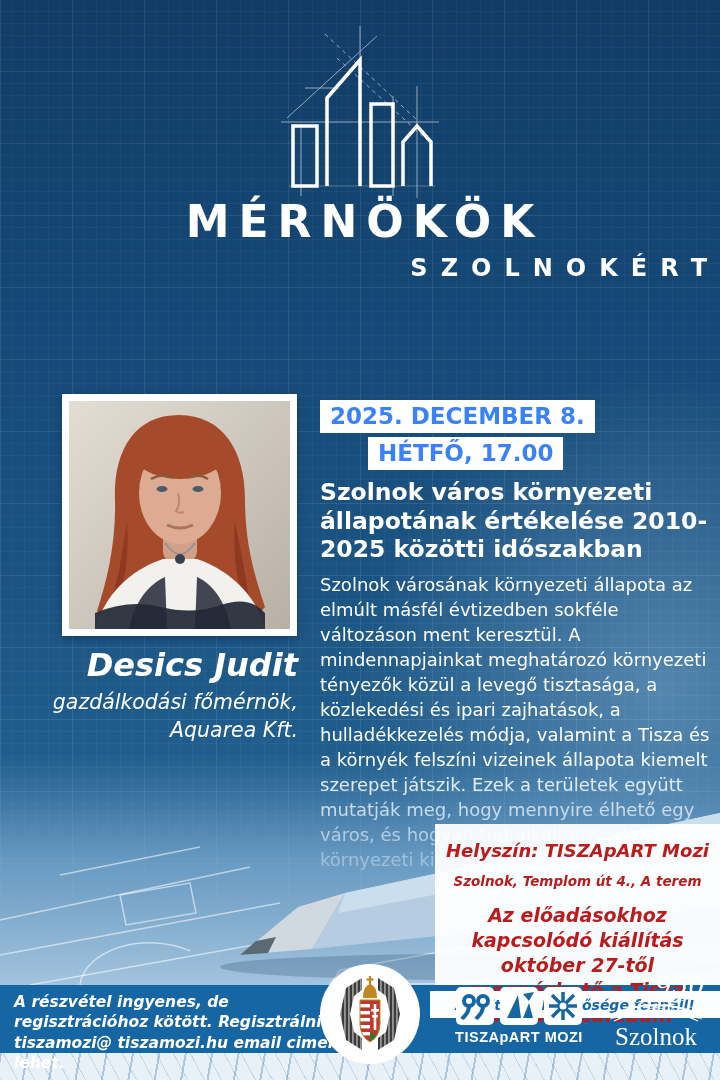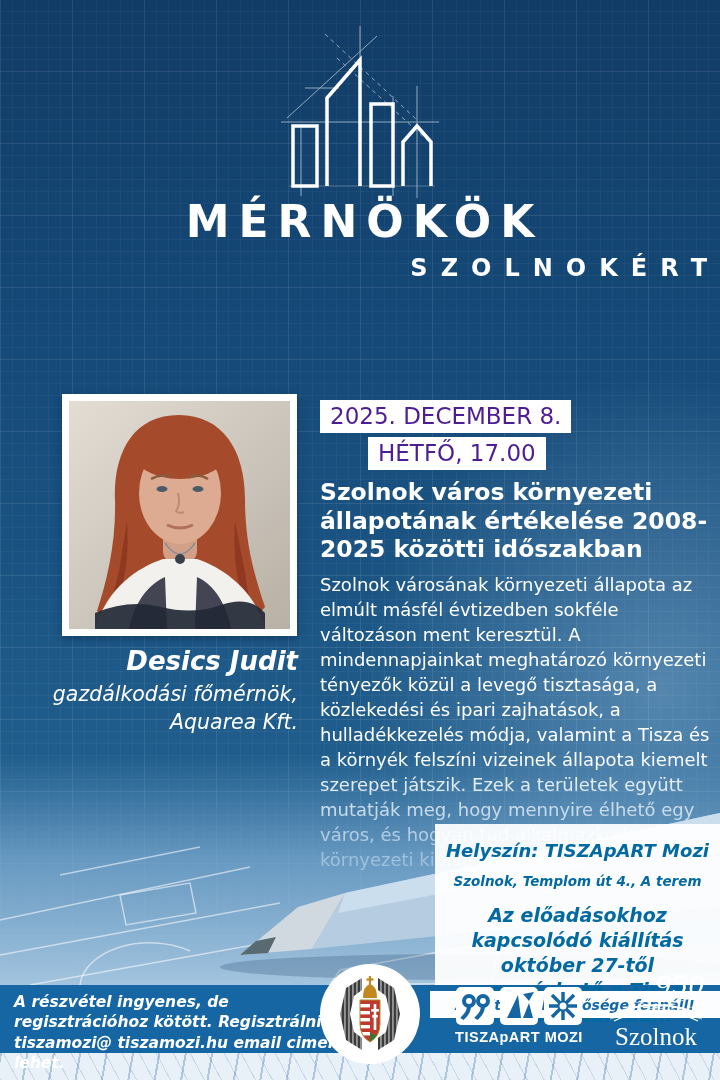--- a/index.html
+++ b/index.html
@@ -20,33 +20,33 @@
   .brand-title{left:0;top:196px;width:100%;text-align:center;font-size:44px;font-weight:bold;
     letter-spacing:9px;padding-left:9px;box-sizing:border-box;}
   .brand-sub{left:0;top:254px;width:100%;text-align:right;font-size:24px;font-weight:bold;
     letter-spacing:13px;padding-left:13px;box-sizing:border-box;}
   .series{left:0;top:302px;width:100%;text-align:center;font-style:italic;font-weight:bold;
     font-size:17px;line-height:1.5;}
   
   .photo-frame{left:62px;top:394px;width:221px;height:228px;background:#fff;padding:7px;
     box-shadow:0 3px 8px rgba(0,20,40,.35);}
   .speaker{left:10px;top:646px;width:288px;text-align:right;}
-  .speaker-name{font-size:26px;font-weight:bold;font-style:italic;}
+  .speaker-name{font-size:32px;font-weight:bold;font-style:italic;}
   .speaker-role{font-size:20.5px;font-style:italic;line-height:1.35;margin-top:5px;}
   
   .badge-row{left:320px;}
-  .badge{display:inline-block;background:#fff;color:#4c1d95;font-weight:normal;
+  .badge{display:inline-block;background:#fff;color:#3b82f6;font-weight:bold;
     font-size:23px;padding:3px 10px 4px;}
   .badge1{top:400px;}
   .badge2{top:437px;margin-left:48px;}
   .talk-title{left:320px;top:478px;width:397px;font-size:23.5px;font-weight:bold;line-height:1.22;}
   .abstract{left:320px;top:572px;width:397px;font-size:18px;line-height:25px;}
   
   .venue{left:435px;top:824px;width:285px;height:161px;background:rgba(255,255,255,.94);
-    color:#0369a1;text-align:center;font-style:italic;box-sizing:border-box;padding:16px 10px 0;z-index:3;}
+    color:#b91c1c;text-align:center;font-style:italic;box-sizing:border-box;padding:16px 10px 0;z-index:3;}
   .venue-label{font-size:18px;font-weight:bold;}
   .venue-address{font-size:13.5px;font-weight:bold;margin-top:12px;}
   .venue-note{font-size:19px;font-weight:bold;margin:14px auto 13px;width:250px;line-height:1.32;}
   
   .bp-photo{left:0;top:755px;z-index:1;}
   
   .footer-bar{left:0;top:985px;width:720px;height:68px;background:#1566a3;z-index:2;}
   .registration{left:14px;top:992px;width:330px;color:#fff;font-style:italic;font-weight:bold;
     font-size:15.5px;line-height:1.32;z-index:4;}
   .mmk-logo{left:318px;top:962px;z-index:5;}
@@ -158,21 +158,21 @@
   <div class="abs speaker">
     <div class="speaker-name">Desics Judit</div>
     <div class="speaker-role">
       <div>gazdálkodási főmérnök,</div>
       <div>Aquarea Kft.</div>
     </div>
   </div>
 
   <div class="abs badge-row badge1"><span class="badge">2025. DECEMBER 8.</span></div>
   <div class="abs badge-row badge2"><span class="badge">HÉTFŐ, 17.00</span></div>
-  <div class="abs talk-title">Szolnok város környezeti állapotának értékelése 2008-2025 közötti időszakban</div>
+  <div class="abs talk-title">Szolnok város környezeti állapotának értékelése 2010-2025 közötti időszakban</div>
   <div class="abs abstract">Szolnok városának környezeti állapota az elmúlt másfél évtizedben sokféle változáson ment keresztül. A mindennapjainkat meghatározó környezeti tényezők közül a levegő tisztasága, a közlekedési és ipari zajhatások, a hulladékkezelés módja, valamint a Tisza és a környék felszíni vizeinek állapota kiemelt szerepet játszik. Ezek a területek együtt mutatják meg, hogy mennyire élhető egy város, és hogyan tud alkalmazkodni a környezeti kihívásokhoz.</div>
 
   <div class="abs venue">
     <div class="venue-label">Helyszín: TISZApART Mozi</div>
     <div class="venue-address">Szolnok, Templom út 4., A terem</div>
     <div class="venue-note">Az előadásokhoz kapcsolódó kiállítás október 27-től megnézhető a Tisza Mozi Art Caféban.</div>
   </div>
 
   <div class="abs footer-bar"></div>
   <div class="abs registration">A részvétel ingyenes, de regisztrációhoz kötött. Regisztrálni a tiszamozi@ tiszamozi.hu email cimen lehet.</div>

